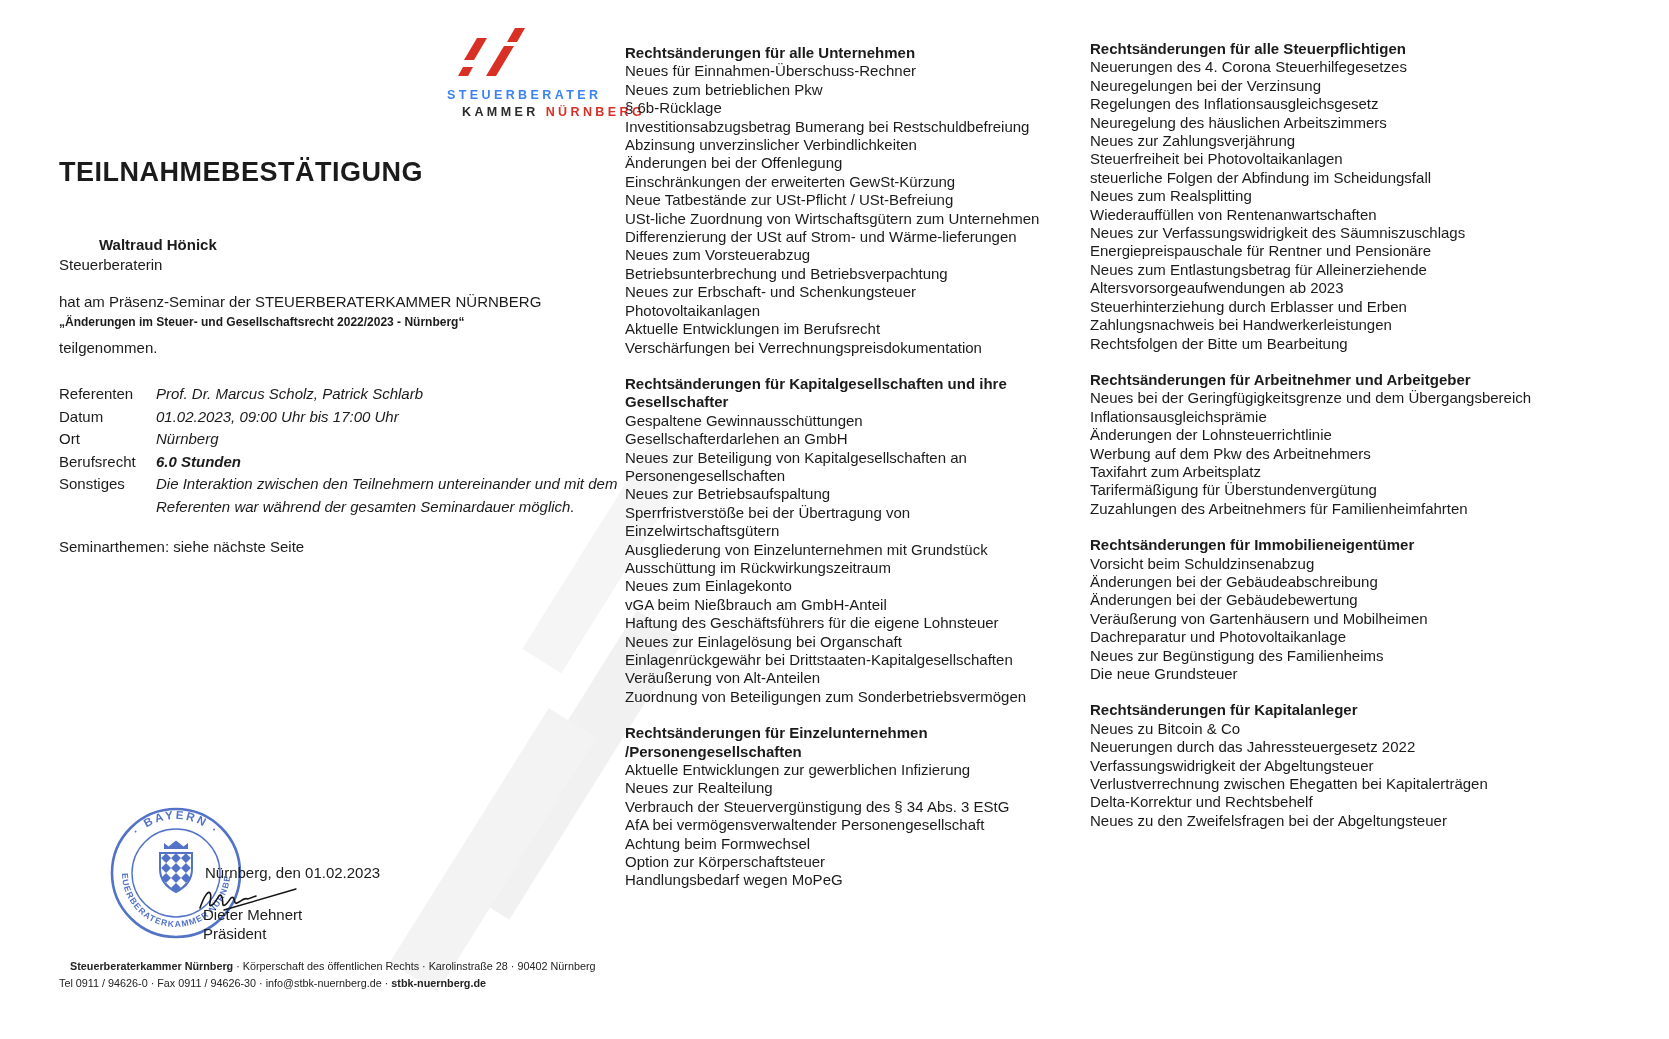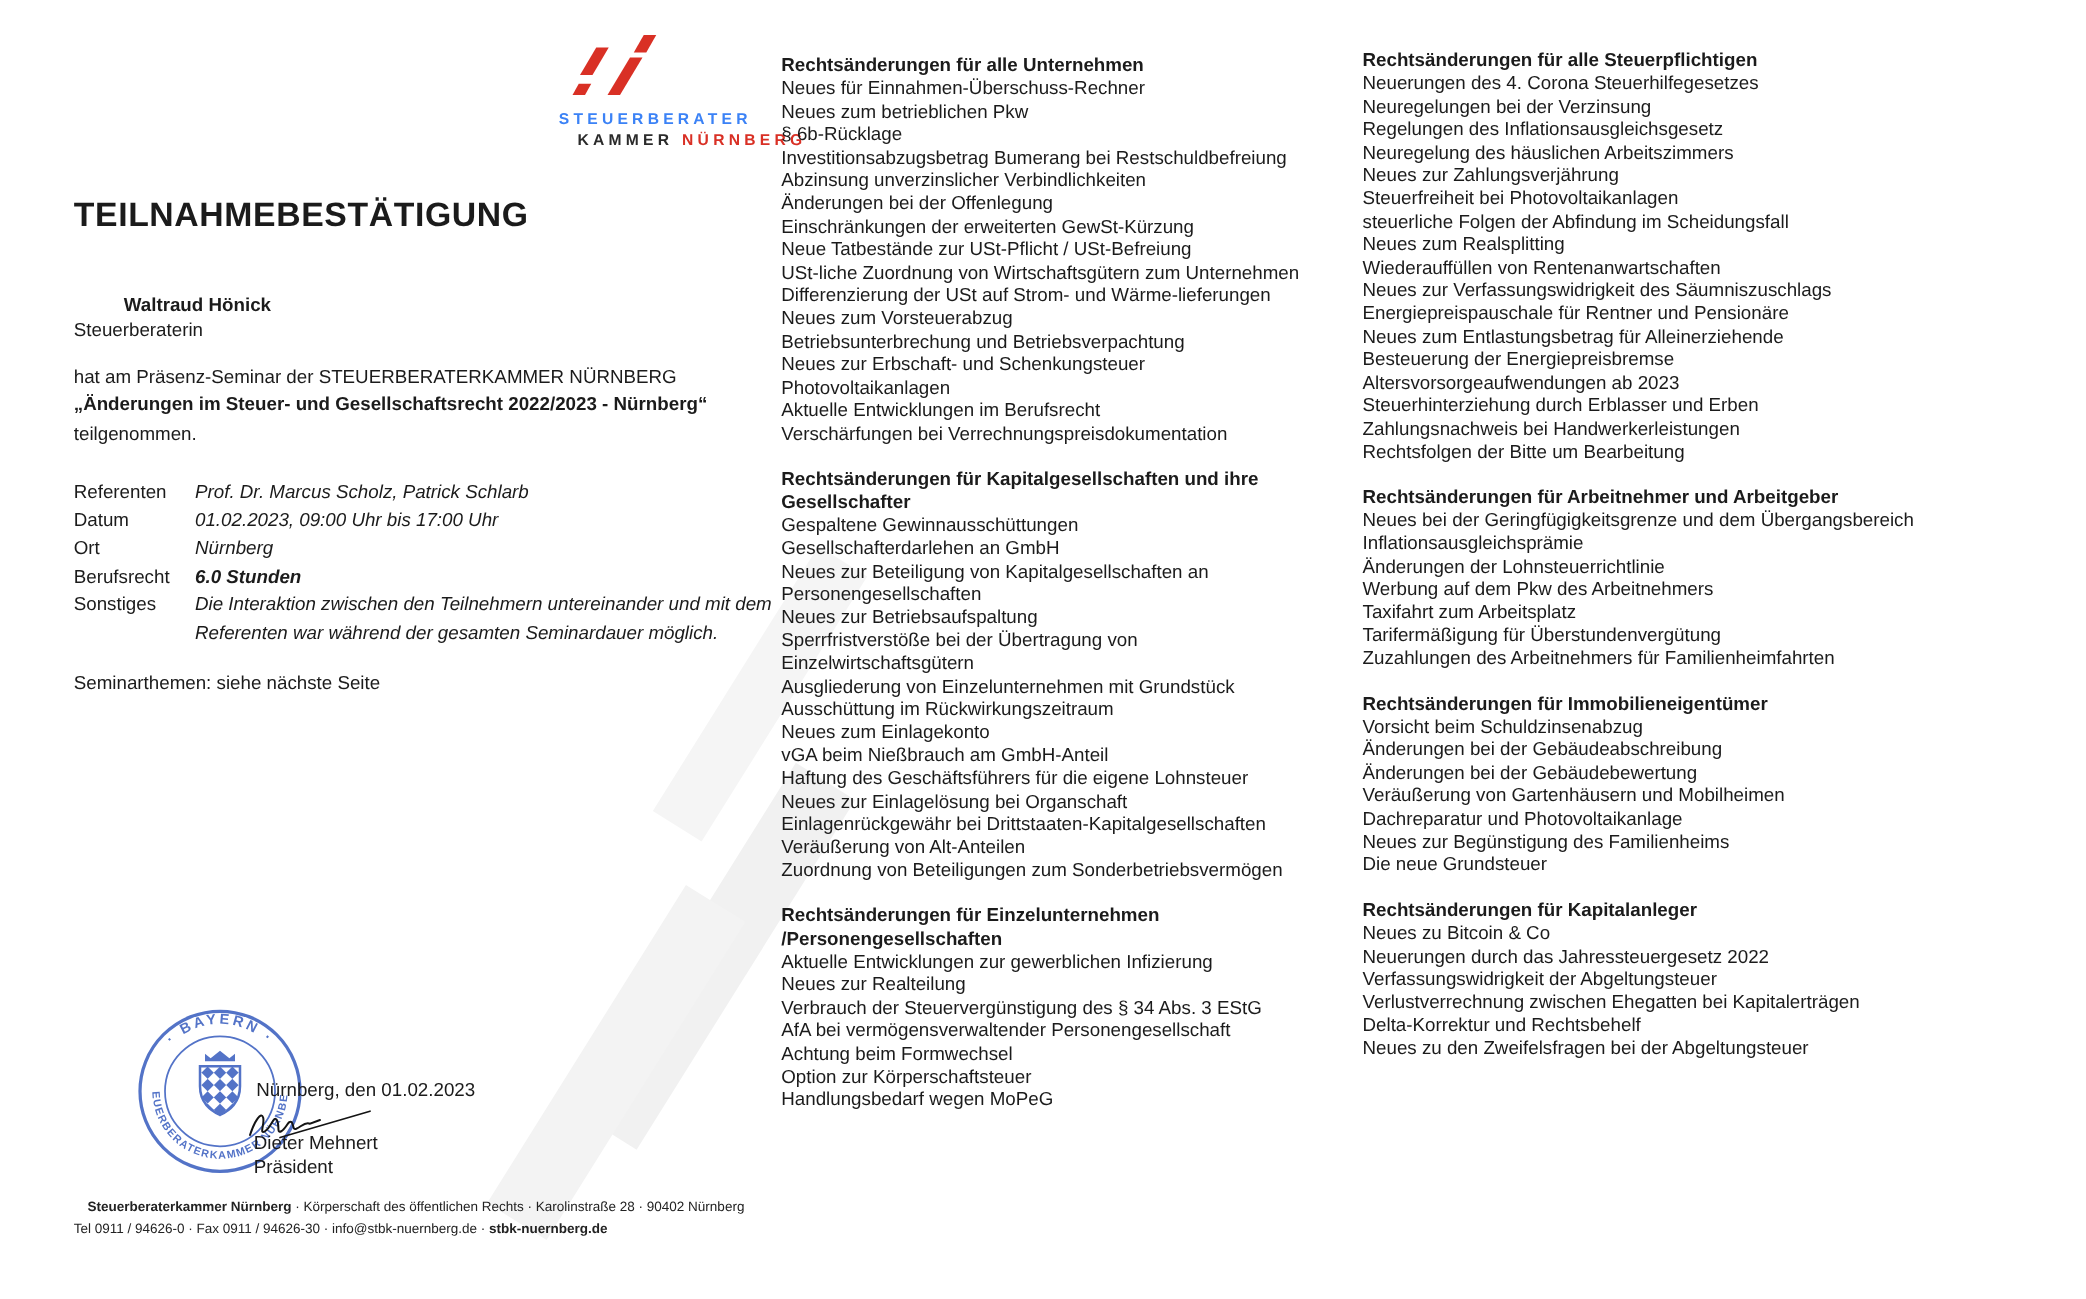--- a/index.html
+++ b/index.html
@@ -12,21 +12,21 @@
   .logo-line1{position:absolute;left:447px;top:88px;font-size:12.5px;font-weight:bold;
               letter-spacing:3.4px;color:#3b82f6;}
   .logo-line2{position:absolute;left:462px;top:105px;font-size:12.5px;font-weight:bold;
               letter-spacing:3.4px;color:#2b2b2b;white-space:nowrap;}
   .logo-line2 .red{color:#d93025;margin-left:7px;}
   
   .doc-title{position:absolute;left:59px;top:157px;font-size:27px;font-weight:bold;letter-spacing:.5px;}
   .name{position:absolute;left:59px;top:236px;font-size:15px;font-weight:bold;margin-left:40px;}
   .role{position:absolute;left:59px;top:256px;font-size:15px;}
   .intro{position:absolute;left:59px;top:293px;font-size:15px;}
-  .sem-title{position:absolute;left:59px;top:315px;font-size:15px;font-weight:bold;white-space:nowrap;}
+  .sem-title{position:absolute;left:59px;top:315px;font-size:12px;font-weight:bold;white-space:nowrap;}
   .outro{position:absolute;left:59px;top:339px;font-size:15px;}
   .details{position:absolute;left:59px;top:383px;width:560px;font-size:15px;line-height:22.5px;z-index:1;}
   .detail-row{display:flex;}
   .detail-label{width:97px;flex:0 0 97px;}
   .detail-value{width:480px;font-style:italic;}
   .detail-value.bold{font-weight:bold;}
   .themes{position:absolute;left:59px;top:538px;font-size:15px;}
   
   .stamp{position:absolute;left:101px;top:798px;z-index:1;opacity:.88;}
   .place-date{position:absolute;left:205px;top:864px;font-size:15px;z-index:2;}
@@ -188,21 +188,20 @@
         <div class="topic-item">Regelungen des Inflationsausgleichsgesetz</div>
         <div class="topic-item">Neuregelung des häuslichen Arbeitszimmers</div>
         <div class="topic-item">Neues zur Zahlungsverjährung</div>
         <div class="topic-item">Steuerfreiheit bei Photovoltaikanlagen</div>
         <div class="topic-item">steuerliche Folgen der Abfindung im Scheidungsfall</div>
         <div class="topic-item">Neues zum Realsplitting</div>
         <div class="topic-item">Wiederauffüllen von Rentenanwartschaften</div>
         <div class="topic-item">Neues zur Verfassungswidrigkeit des Säumniszuschlags</div>
         <div class="topic-item">Energiepreispauschale für Rentner und Pensionäre</div>
         <div class="topic-item">Neues zum Entlastungsbetrag für Alleinerziehende</div>
-        <div class="topic-item">Besteuerung der Energiepreisbremse</div>
         <div class="topic-item">Altersvorsorgeaufwendungen ab 2023</div>
         <div class="topic-item">Steuerhinterziehung durch Erblasser und Erben</div>
         <div class="topic-item">Zahlungsnachweis bei Handwerkerleistungen</div>
         <div class="topic-item">Rechtsfolgen der Bitte um Bearbeitung</div>
       </div>
       <div class="topic-section">
         <div class="topic-heading">Rechtsänderungen für Arbeitnehmer und Arbeitgeber</div>
         <div class="topic-item">Neues bei der Geringfügigkeitsgrenze und dem Übergangsbereich</div>
         <div class="topic-item">Inflationsausgleichsprämie</div>
         <div class="topic-item">Änderungen der Lohnsteuerrichtlinie</div>

